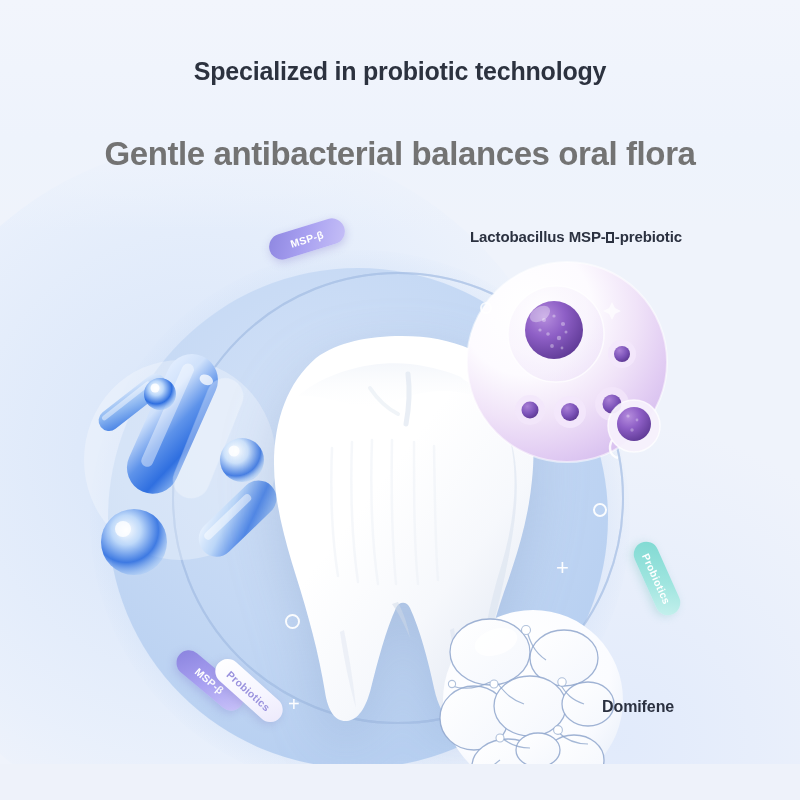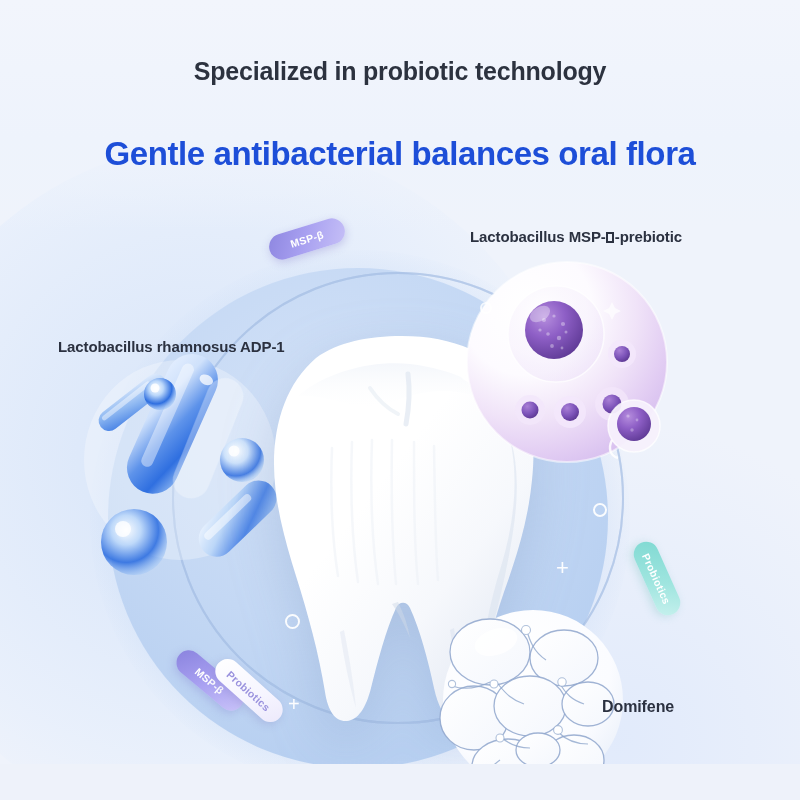--- a/index.html
+++ b/index.html
@@ -51,21 +51,21 @@
     font-size: 25px;
     font-weight: 700;
     color: #2c323f;
     letter-spacing: -0.2px;
     line-height: 1.2;
     margin: 0;
   }
   .title {
     font-size: 33px;
     font-weight: 700;
-    color: #1d4ed8;
+    color: #737373;
     letter-spacing: -0.4px;
     line-height: 1.2;
     margin: 48px 0 0 0;
   }
 
   
   .blue-disc {
     position: absolute;
     left: 108px; top: 268px;
     width: 500px; height: 500px;
@@ -534,17 +534,16 @@
   <div class="deco-ring ring-2"></div>
   <div class="deco-ring ring-3"></div>
   <div class="deco-plus plus-1">+</div>
   <div class="deco-plus plus-2">+</div>
 
   <div class="pill pill-msp-top">MSP-β</div>
   <div class="pill pill-probiotics-green">Probiotics</div>
   <div class="pill pill-msp-bottom">MSP-β</div>
   <div class="pill pill-probiotics-white">Probiotics</div>
 
-  <div class="label label-lacto">Lactobacillus rhamnosus ADP-1</div>
   <div class="label label-oligo"><span>Lactobacillus MSP-</span><span class="tofu"></span><span>-prebiotic</span></div>
   <div class="label label-domifene">Domifene</div>
 
 </div>
 
 </body></html>

